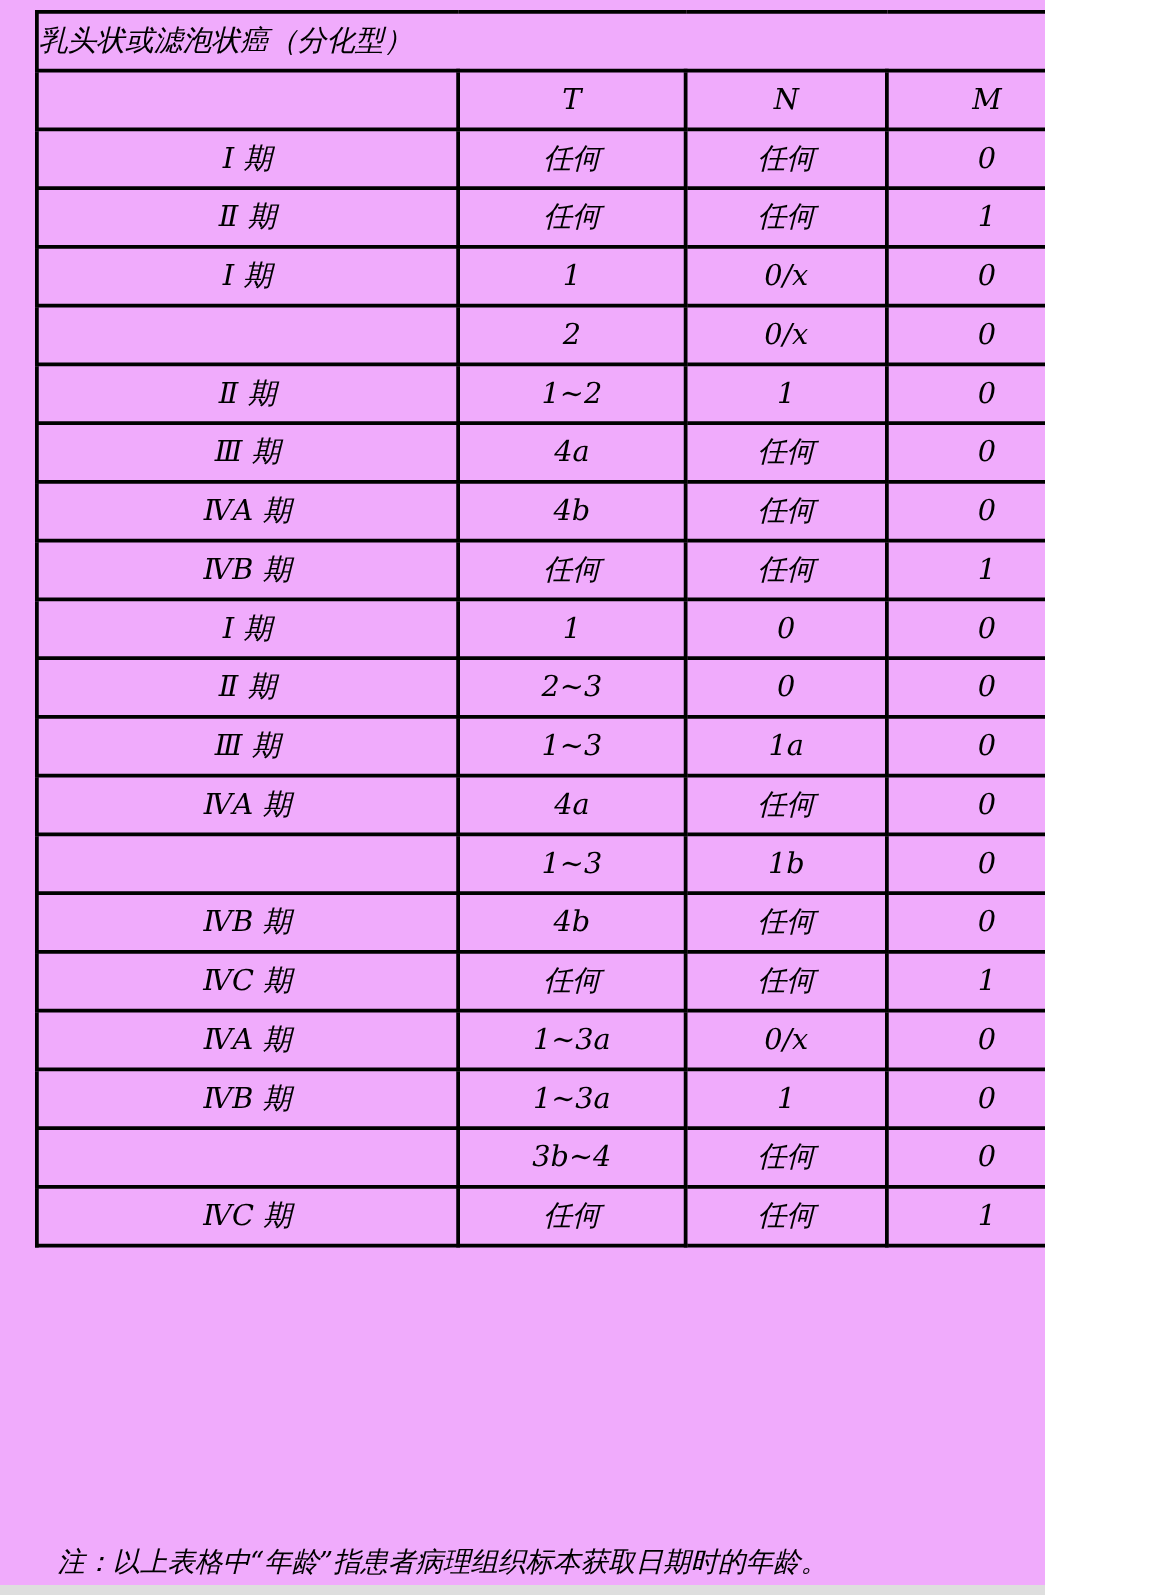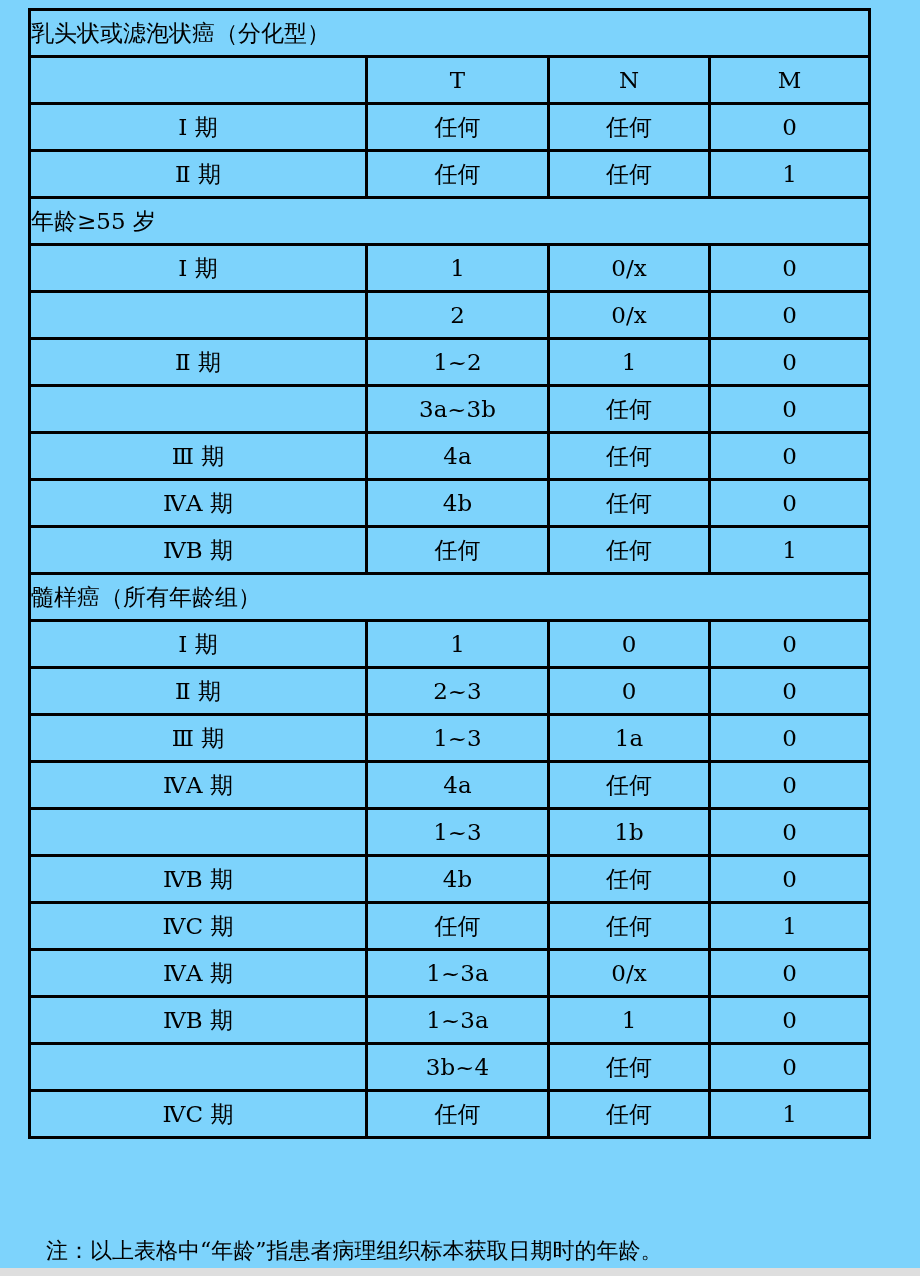--- a/index.html
+++ b/index.html
@@ -2,26 +2,27 @@
 <html><head>
 <meta charset="utf-8">
 <style>
   html, body {
     margin: 0;
     padding: 0;
     background: #ffffff;
   }
   .page {
     position: relative;
-    width: 920px;
+    width: 836px;
     height: 1276px;
-    background: #7dd3fc;
+    background: #f0abfc;
     overflow: hidden;
     font-family: "DejaVu Serif", "Liberation Serif", "DejaVu Sans", serif;
     color: #000000;
+    font-style: italic;
   }
   table.staging {
     position: absolute;
     left: 28px;
     top: 8px;
     width: 840px;
     border-collapse: collapse;
     table-layout: fixed;
   }
   table.staging td {
@@ -90,66 +91,54 @@
           <td class="value-cell">任何</td>
           <td class="value-cell">0</td>
         </tr>
         <tr>
           <td class="stage-cell">Ⅱ 期</td>
           <td class="value-cell">任何</td>
           <td class="value-cell">任何</td>
           <td class="value-cell">1</td>
         </tr>
         <tr>
-          <td colspan="4" class="section-cell">年龄≥55 岁</td>
-        </tr>
-        <tr>
           <td class="stage-cell">Ⅰ 期</td>
           <td class="value-cell">1</td>
           <td class="value-cell">0/x</td>
           <td class="value-cell">0</td>
         </tr>
         <tr>
           <td class="stage-cell"></td>
           <td class="value-cell">2</td>
           <td class="value-cell">0/x</td>
           <td class="value-cell">0</td>
         </tr>
         <tr>
           <td class="stage-cell">Ⅱ 期</td>
           <td class="value-cell">1~2</td>
           <td class="value-cell">1</td>
           <td class="value-cell">0</td>
         </tr>
         <tr>
-          <td class="stage-cell"></td>
-          <td class="value-cell">3a~3b</td>
-          <td class="value-cell">任何</td>
-          <td class="value-cell">0</td>
-        </tr>
-        <tr>
           <td class="stage-cell">Ⅲ 期</td>
           <td class="value-cell">4a</td>
           <td class="value-cell">任何</td>
           <td class="value-cell">0</td>
         </tr>
         <tr>
           <td class="stage-cell">ⅣA 期</td>
           <td class="value-cell">4b</td>
           <td class="value-cell">任何</td>
           <td class="value-cell">0</td>
         </tr>
         <tr>
           <td class="stage-cell">ⅣB 期</td>
           <td class="value-cell">任何</td>
           <td class="value-cell">任何</td>
           <td class="value-cell">1</td>
-        </tr>
-        <tr>
-          <td colspan="4" class="section-cell">髓样癌（所有年龄组）</td>
         </tr>
         <tr>
           <td class="stage-cell">Ⅰ 期</td>
           <td class="value-cell">1</td>
           <td class="value-cell">0</td>
           <td class="value-cell">0</td>
         </tr>
         <tr>
           <td class="stage-cell">Ⅱ 期</td>
           <td class="value-cell">2~3</td>

